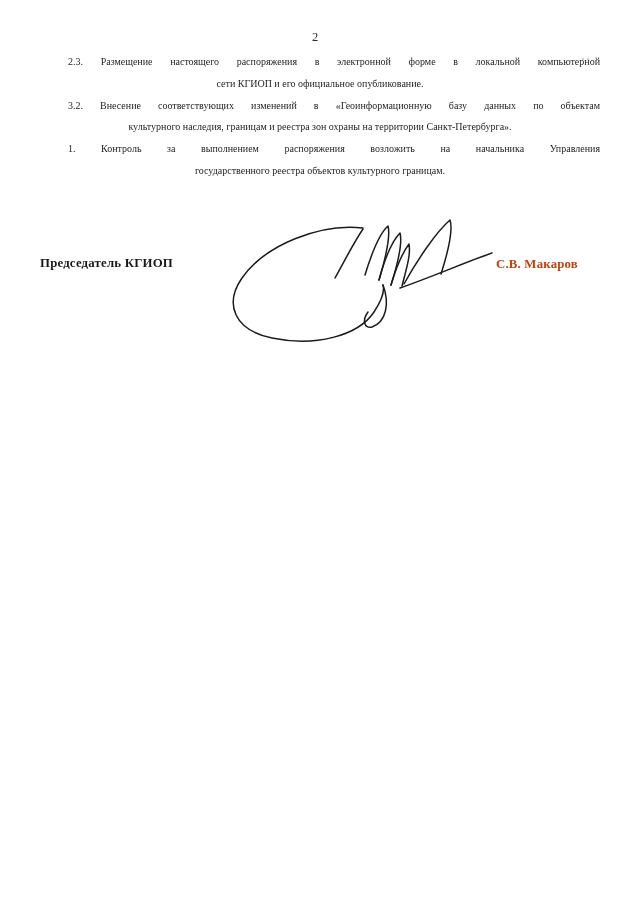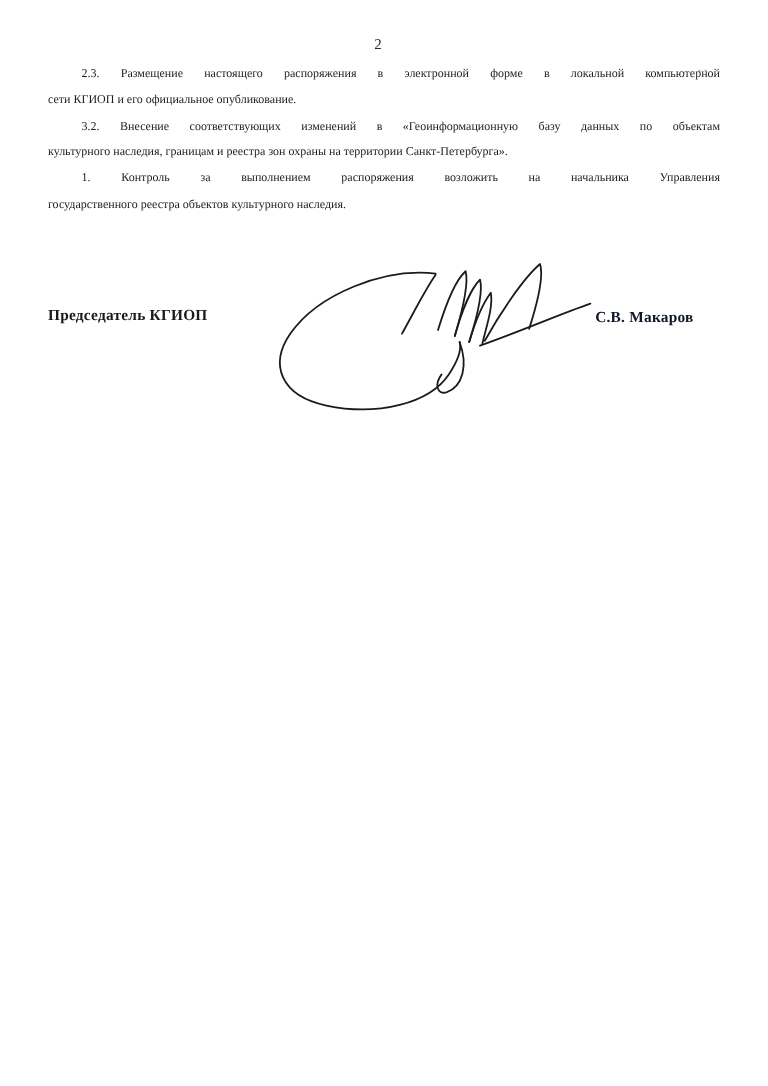--- a/index.html
+++ b/index.html
@@ -34,38 +34,38 @@
     overflow: hidden;
     white-space: normal;
   }
   .line.first {
     padding-left: 28px;
     text-align: justify;
     text-align-last: justify;
     text-justify: inter-word;
   }
   .line.rest {
-    text-align: left;
+    text-align: center;
   }
   .sig-title {
     position: absolute;
     top: 256px; left: 40px;
     font-size: 12.8px;
     font-weight: bold;
     letter-spacing: 0.2px;
     color: #1a1a1a;
     white-space: nowrap;
   }
   .sig-name {
     position: absolute;
     top: 257px; left: 496px;
     font-size: 12.8px;
     font-weight: bold;
     letter-spacing: 0.2px;
-    color: #0f172a;
+    color: #c2410c;
     white-space: nowrap;
   }
   .signature-svg {
     position: absolute;
     top: 200px; left: 220px;
     width: 290px; height: 150px;
   }
   .speck {
     position: absolute;
     width: 2px; height: 2px;
@@ -90,21 +90,21 @@
       <div class="line rest">сети КГИОП и его официальное опубликование.</div>
     </div>
 
     <div>
       <div class="line first">3.2. Внесение соответствующих изменений в «Геоинформационную базу данных  по объектам</div>
       <div class="line rest">культурного наследия, границам и реестра зон охраны на территории Санкт-Петербурга».</div>
     </div>
 
     <div>
       <div class="line first">1. Контроль за выполнением распоряжения возложить на начальника Управления</div>
-      <div class="line rest">государственного реестра объектов культурного наследия.</div>
+      <div class="line rest">государственного реестра объектов культурного границам.</div>
     </div>
 
   </div>
 
   <div class="sig-title">Председатель КГИОП</div>
 
   <svg class="signature-svg" viewBox="0 0 290 150" xmlns="http://www.w3.org/2000/svg" fill="none" stroke="#1b1b1b" stroke-width="1.5" stroke-linecap="round" stroke-linejoin="round">
 
     <path d="M 115,78 C 124,62 134,42 143,29"></path>
 

